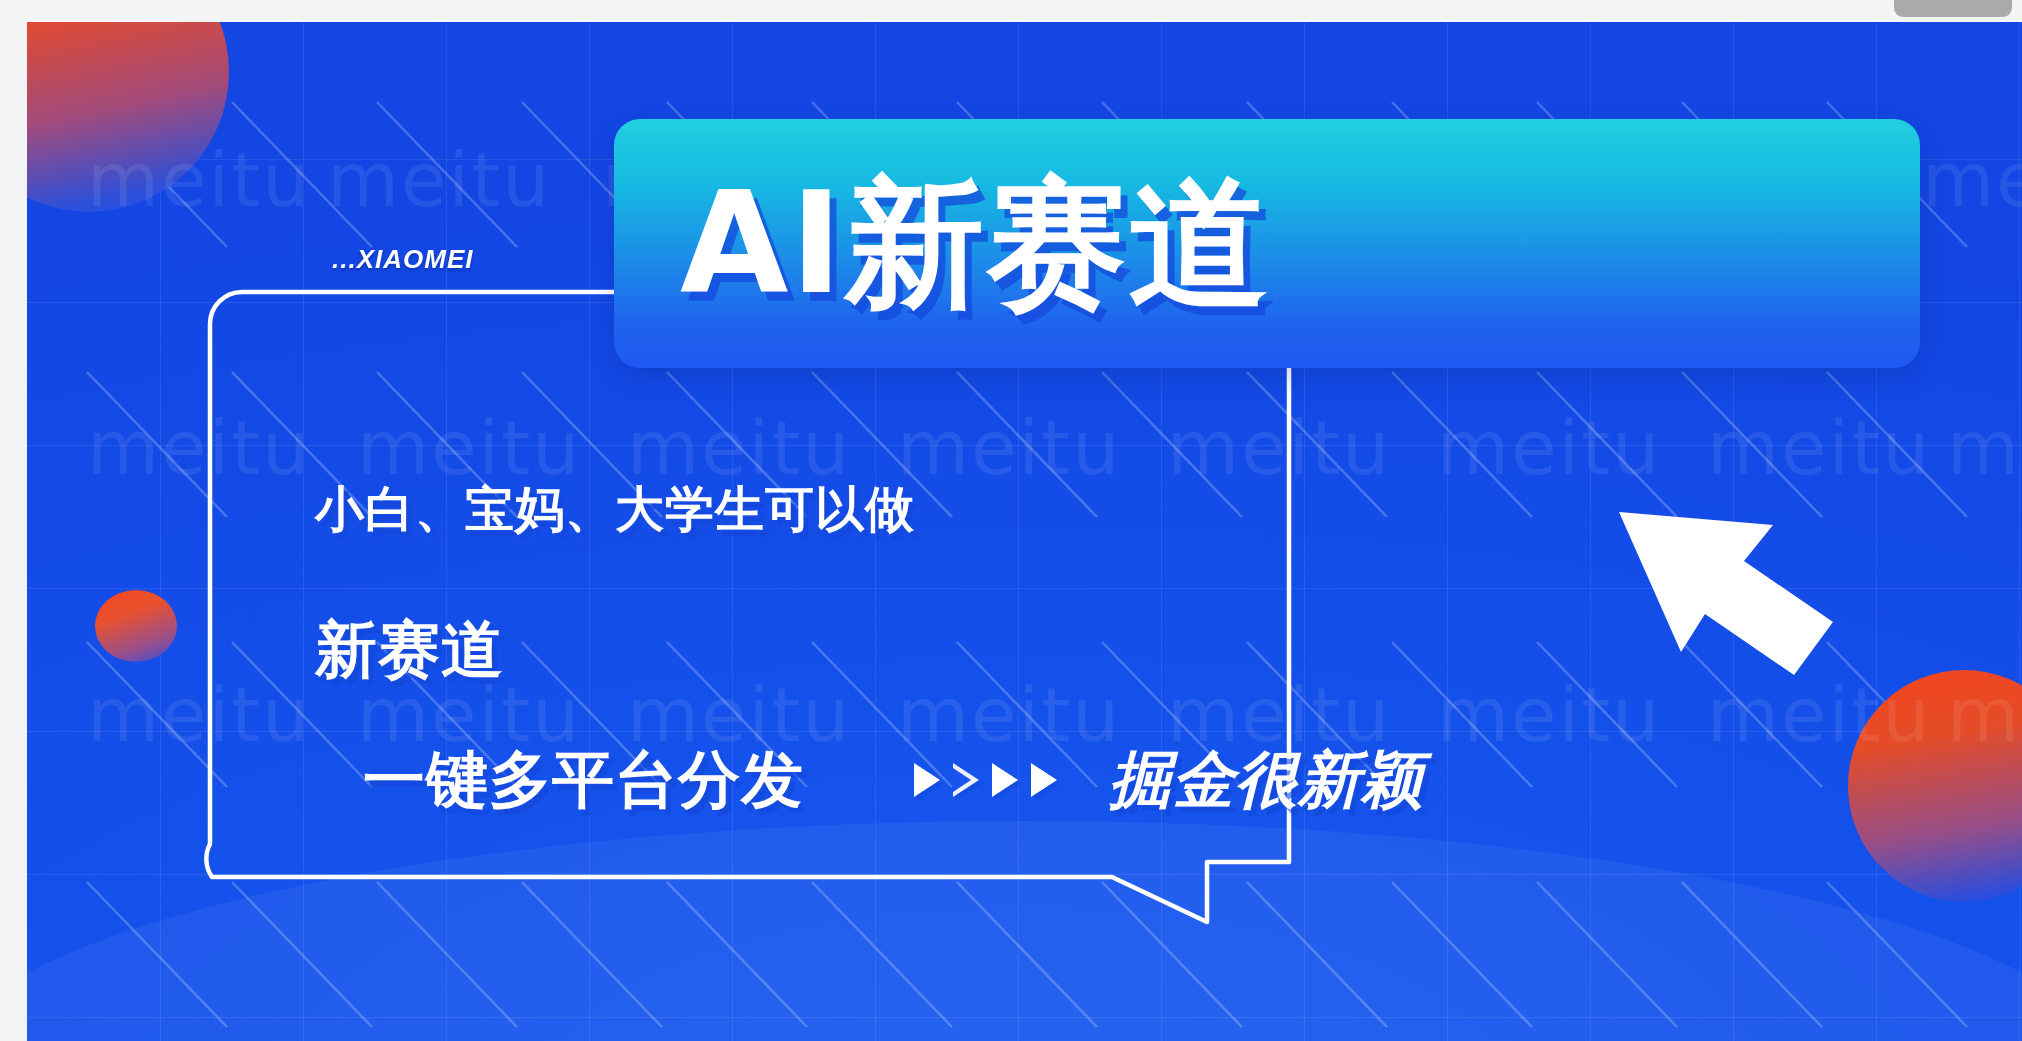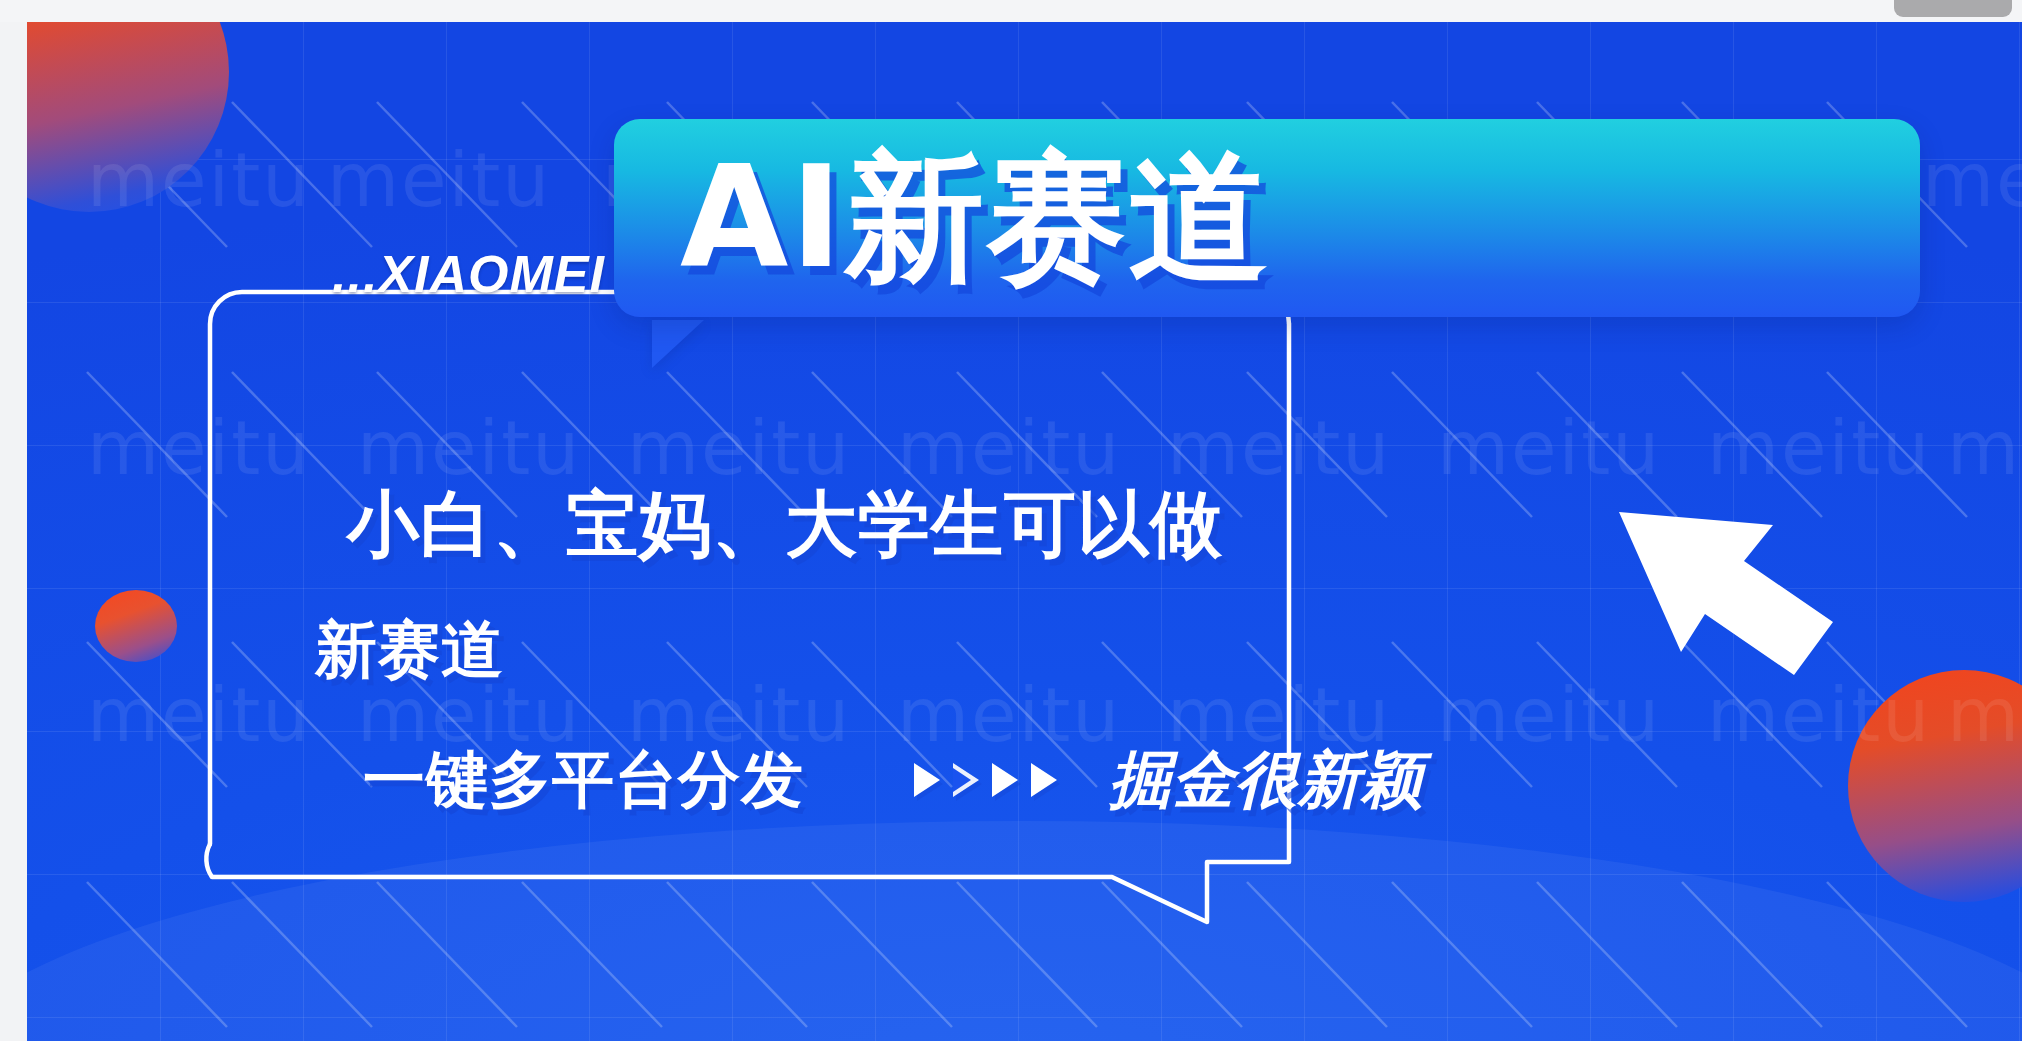--- a/index.html
+++ b/index.html
@@ -75,29 +75,29 @@
     color:rgba(255,255,255,.085);
     user-select:none; white-space:nowrap;
   }
 
   
   #frame-outline { position:absolute; left:0; top:0; width:1995px; height:1019px; pointer-events:none; }
 
   
   #xiaomei {
     position:absolute; left:305px; top:222px;
-    font-size:52px; font-weight:bold; font-style:italic;
+    font-size:26px; font-weight:bold; font-style:italic;
     color:#ffffff; letter-spacing:1px; white-space:nowrap;
     text-shadow:0 2px 3px rgba(0,20,90,.35);
   }
 
   
   #banner {
     position:absolute; left:587px; top:97px;
-    width:1306px; height:198px;
+    width:1306px; height:249px;
     border-radius:26px;
     background:linear-gradient(180deg,#21cfe0 0%,#17b9e2 26%,#1c8ae8 58%,#1f64ee 82%,#2058f2 100%);
     box-shadow:0 10px 26px rgba(5,25,100,.18);
   }
   #banner-tail {
     position:absolute; left:625px; top:298px;
     width:0; height:0;
     border-left:52px solid #2058f2;
     border-bottom:48px solid transparent;
     filter:drop-shadow(0 4px 6px rgba(5,25,100,.15));
@@ -110,23 +110,22 @@
     font-size:140px; font-weight:bold; line-height:1;
     color:#ffffff; letter-spacing:2px; white-space:nowrap;
     text-shadow:7px 9px 0 rgba(20,70,220,.72);
   }
 
   
   .line { position:absolute; white-space:nowrap; }
 
   #line1 {
     left:288px; top:455px;
-    font-size:72px; font-weight:bold; color:#ffffff; letter-spacing:1px;
+    font-size:49px; font-weight:bold; color:#ffffff; letter-spacing:1px;
     text-shadow:5px 6px 0 rgba(20,70,215,.6);
-    margin-left:32px;
   }
 
   #line2 { left:288px; top:586px; display:flex; align-items:center; }
   #line2-a {
     font-size:62px; font-weight:bold; color:#ffffff; letter-spacing:1px;
     text-shadow:5px 6px 0 rgba(20,70,215,.6);
   }
   #line2-highlight-wrap { position:relative; margin-left:118px; }
   #line2-underline {
     position:absolute; left:-10px; bottom:-12px;

